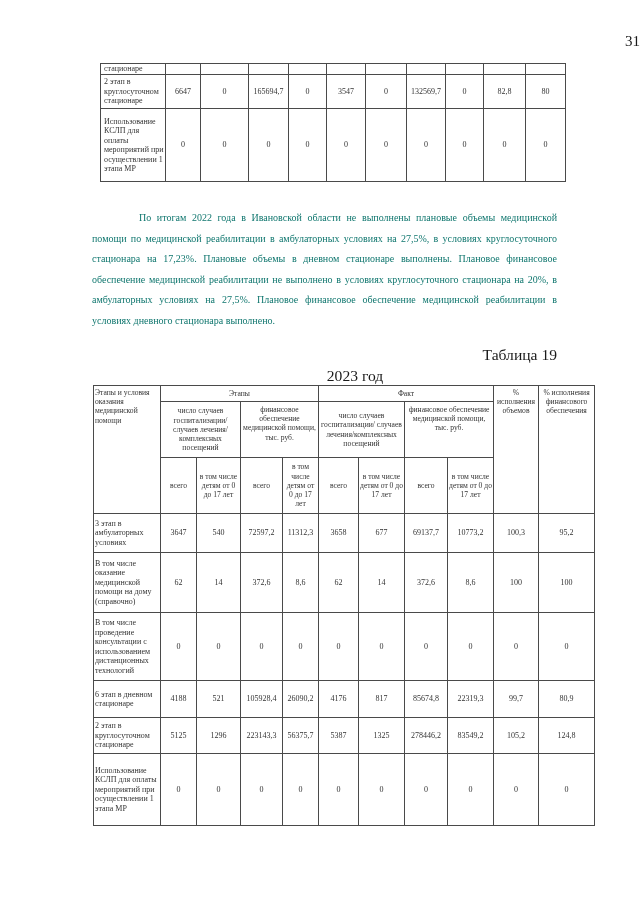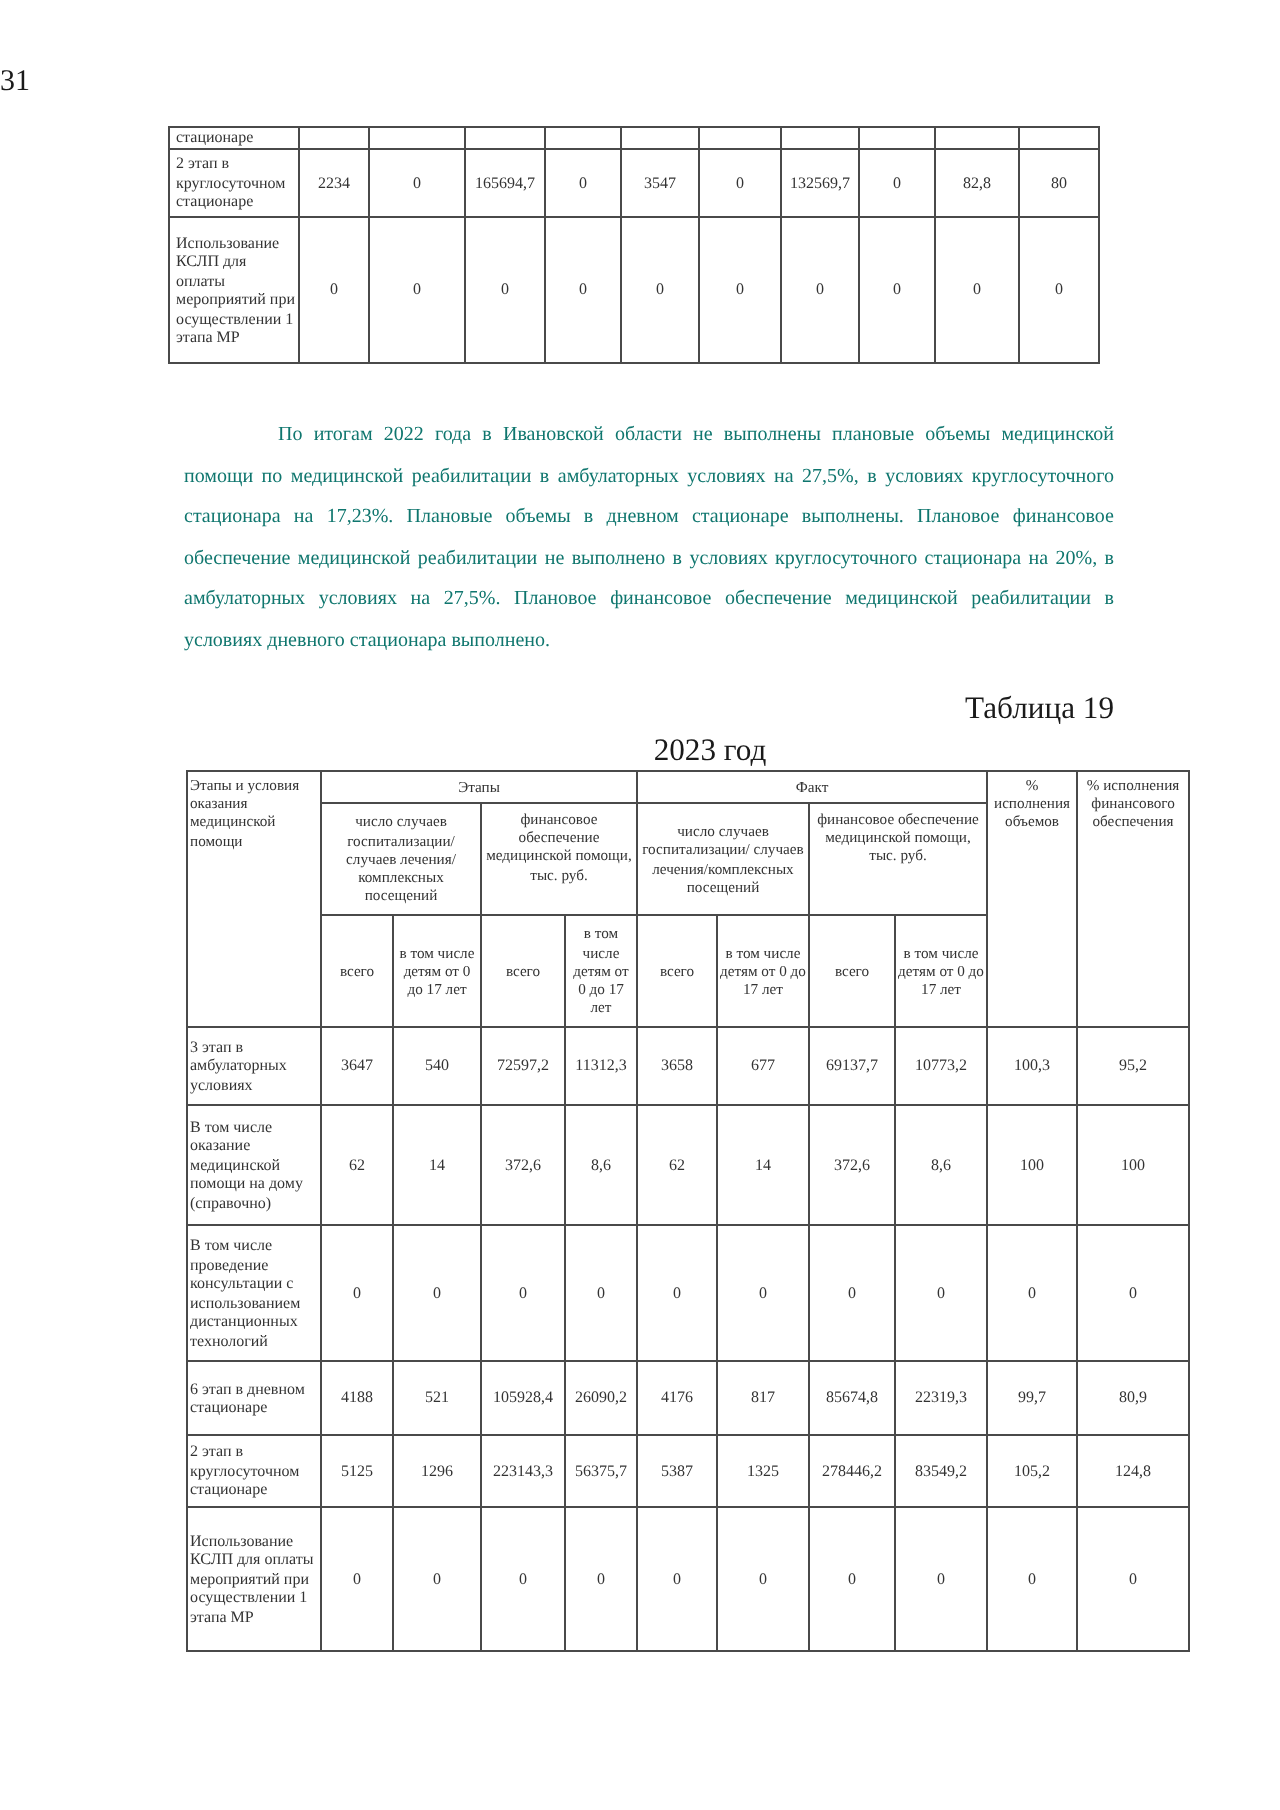--- a/index.html
+++ b/index.html
@@ -1,23 +1,23 @@
 <!DOCTYPE html>
 <html><head>
 <meta charset="utf-8">
 <style>
   html, body { margin: 0; padding: 0; background: #ffffff; }
   body { width: 640px; height: 905px; position: relative; overflow: hidden;
          font-family: "Liberation Serif", "DejaVu Serif", serif; color: #1a1a1a; }
-  .page-number { position: absolute; top: 33px; left: 0; width: 640px; text-align: left; font-size: 15px; }
+  .page-number { position: absolute; top: 33px; left: 0; width: 640px; text-align: right; font-size: 15px; }
   table.grid { position: absolute; border-collapse: collapse; table-layout: fixed; font-size: 8px; line-height: 9.5px; }
   table.grid td { border: 1px solid #4a4a4a; text-align: center; vertical-align: middle; padding: 0 1px; color: #333; }
   table.grid td.lbl { text-align: left; padding-left: 3px; }
   table.grid td.lblc { text-align: left; }
-  #top-table { left: 84px; top: 63px; width: 465px; }
+  #top-table { left: 100px; top: 63px; width: 465px; }
   #bottom-table { left: 93px; top: 385px; width: 501px; }
   .paragraph { position: absolute; left: 92px; top: 208px; width: 465px; font-size: 10px; line-height: 20.6px; text-align: justify; color: #0f766e; }
   .paragraph .indent { display: inline-block; width: 47px; }
   .table-number { position: absolute; top: 346px; left: 400px; width: 157px; text-align: right; font-size: 15.6px; }
   .table-year { position: absolute; top: 367px; left: 0; width: 710px; text-align: center; font-size: 15.6px; }
   .hdr td { font-size: 7.6px; line-height: 9.2px; }
 </style>
 </head>
 <body>
 
@@ -46,21 +46,21 @@
     <td></td>
     <td></td>
     <td></td>
     <td></td>
     <td></td>
     <td></td>
     <td></td>
   </tr>
   <tr style="height:34px">
     <td class="lbl">2 этап в круглосуточном стационаре</td>
-    <td>2234</td>
+    <td>6647</td>
     <td>0</td>
     <td>165694,7</td>
     <td>0</td>
     <td>3547</td>
     <td>0</td>
     <td>132569,7</td>
     <td>0</td>
     <td>82,8</td>
     <td>80</td>
   </tr>

